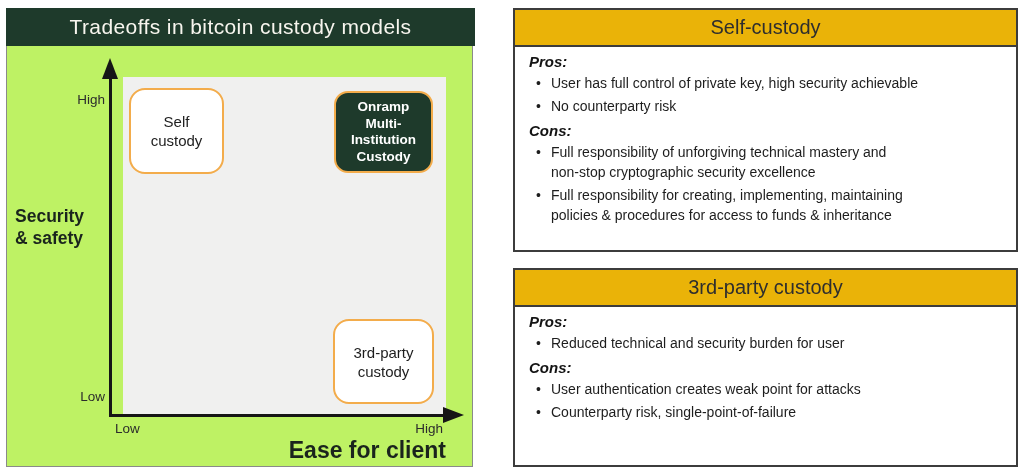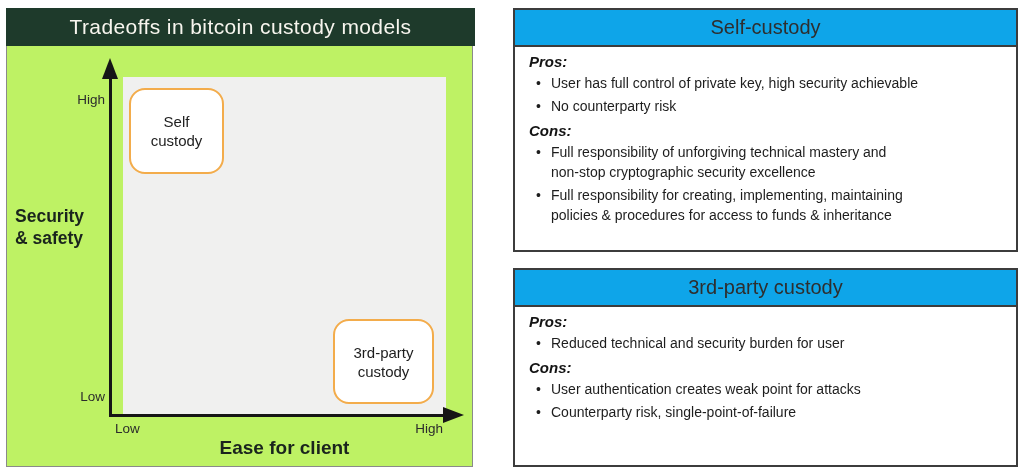--- a/index.html
+++ b/index.html
@@ -20,35 +20,35 @@
     border-left:8.5px solid transparent; border-right:8.5px solid transparent; border-bottom:21px solid #161616; }
   .arrow-right { position:absolute; left:436px; top:398px; width:0; height:0;
     border-top:8.5px solid transparent; border-bottom:8.5px solid transparent; border-left:21px solid #161616; }
   .tick { position:absolute; font-size:13.5px; color:#2c2c2c; }
   .tick-high-y { left:56px; top:83px; width:42px; text-align:right; }
   .tick-low-y  { left:56px; top:380px; width:42px; text-align:right; }
   .tick-low-x  { left:108px; top:412px; }
   .tick-high-x { left:392px; top:412px; width:44px; text-align:right; }
   .y-title { position:absolute; left:8px; top:196px; font-weight:bold; font-size:17.5px;
     line-height:22px; color:#1A241D; white-space:pre-line; }
-  .x-title { position:absolute; left:116px; top:428px; width:323px; text-align:center;
-    font-weight:bold; font-size:19px; color:#1A241D; }
+  .x-title { position:absolute; left:116px; top:428px; width:323px; text-align:right;
+    font-weight:bold; font-size:23px; color:#1A241D; }
   .node { position:absolute; display:flex; align-items:center; justify-content:center;
     text-align:center; white-space:pre-line; background:#fff; border:2px solid #F3AC4B;
     border-radius:16px; font-size:15px; line-height:19px; color:#1d1d1d; }
   .node-self   { left:122px; top:79px;  width:95px;  height:86px; }
   .node-onramp { left:327px; top:82px;  width:99px;  height:82px; background:#1E3A2B; color:#ffffff;
     font-weight:bold; font-size:13.5px; line-height:16.5px; border-width:2.5px; border-radius:14px; }
   .node-third  { left:326px; top:310px; width:101px; height:85px; }
 
   
   .info-panel { position:absolute; left:513px; width:505px; border:2px solid #3C3C3C; background:#fff; }
   .panel-1 { top:8px;   height:244px; }
   .panel-2 { top:268px; height:199px; }
-  .info-header { height:37px; background:#0ea5e9; border-bottom:2px solid #3C3C3C;
+  .info-header { height:37px; background:#eab308; border-bottom:2px solid #3C3C3C;
     display:flex; align-items:center; justify-content:center; font-size:20px; color:#2E2E2E; }
   .info-body { height:calc(100% - 37px); padding:5px 14px 0 14px; overflow:hidden; }
   .sec-label { font-weight:bold; font-style:italic; font-size:15px; color:#141414; margin:6px 0 2px; }
   .sec-label.first { margin-top:1px; }
   .blist { list-style:none; }
   .blist li { position:relative; padding-left:22px; padding-right:26px; margin:3px 0;
     font-size:14px; line-height:20px; color:#1d1d1d; white-space:pre-line; }
   .blist li::before { content:"\2022"; position:absolute; left:7px; top:0; color:#1d1d1d; }
 </style>
 </head>
@@ -70,20 +70,24 @@
     <div class="tick tick-low-y">Low</div>
     <div class="tick tick-low-x">Low</div>
     <div class="tick tick-high-x">High</div>
 
     <div class="y-title">Security
 &amp; safety</div>
     <div class="x-title">Ease for client</div>
 
     <div class="node node-self">Self
 custody</div>
+    <div class="node node-onramp">Onramp
+Multi-
+Institution
+Custody</div>
     <div class="node node-third">3rd-party
 custody</div>
   </section>
 
   <section class="info-panel panel-1">
     <header class="info-header">Self-custody</header>
     <div class="info-body">
       <div class="sec-label first">Pros:</div>
       <ul class="blist">
         <li>User has full control of private key, high security achievable</li>

